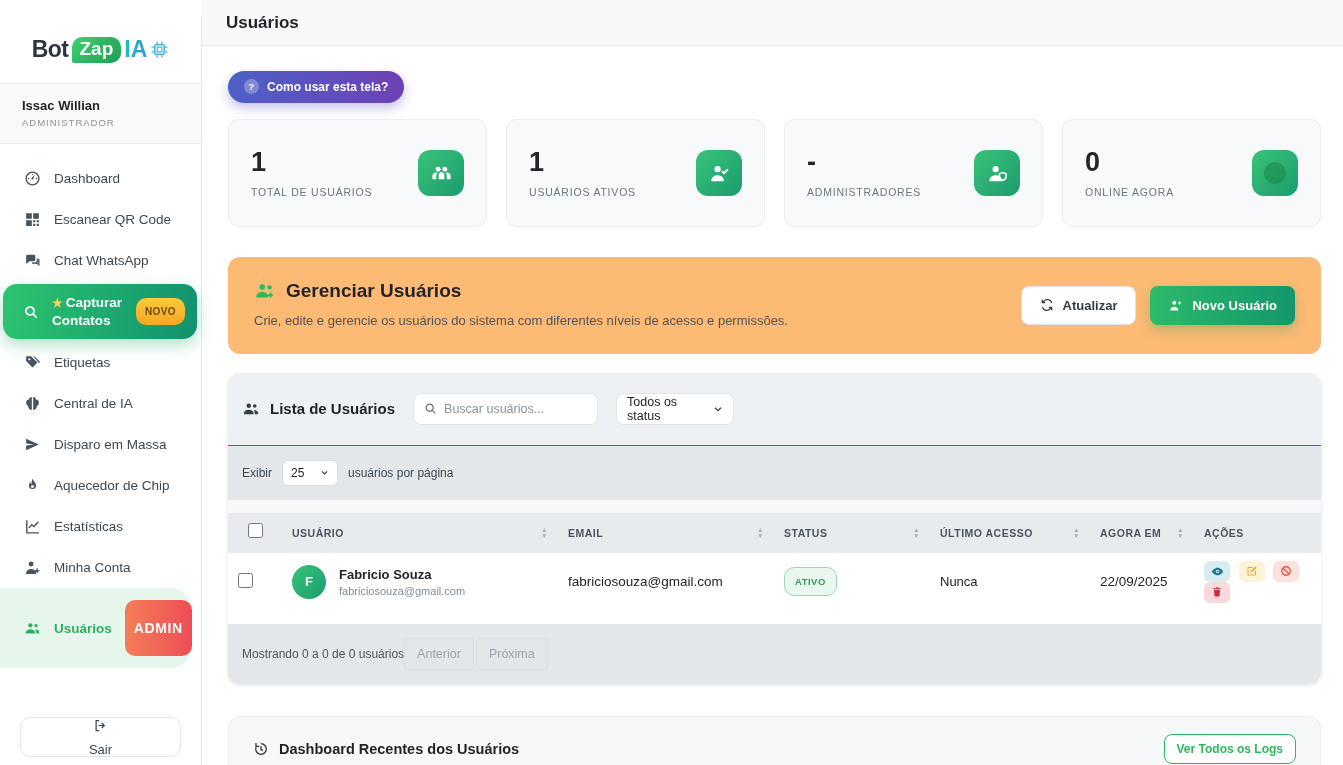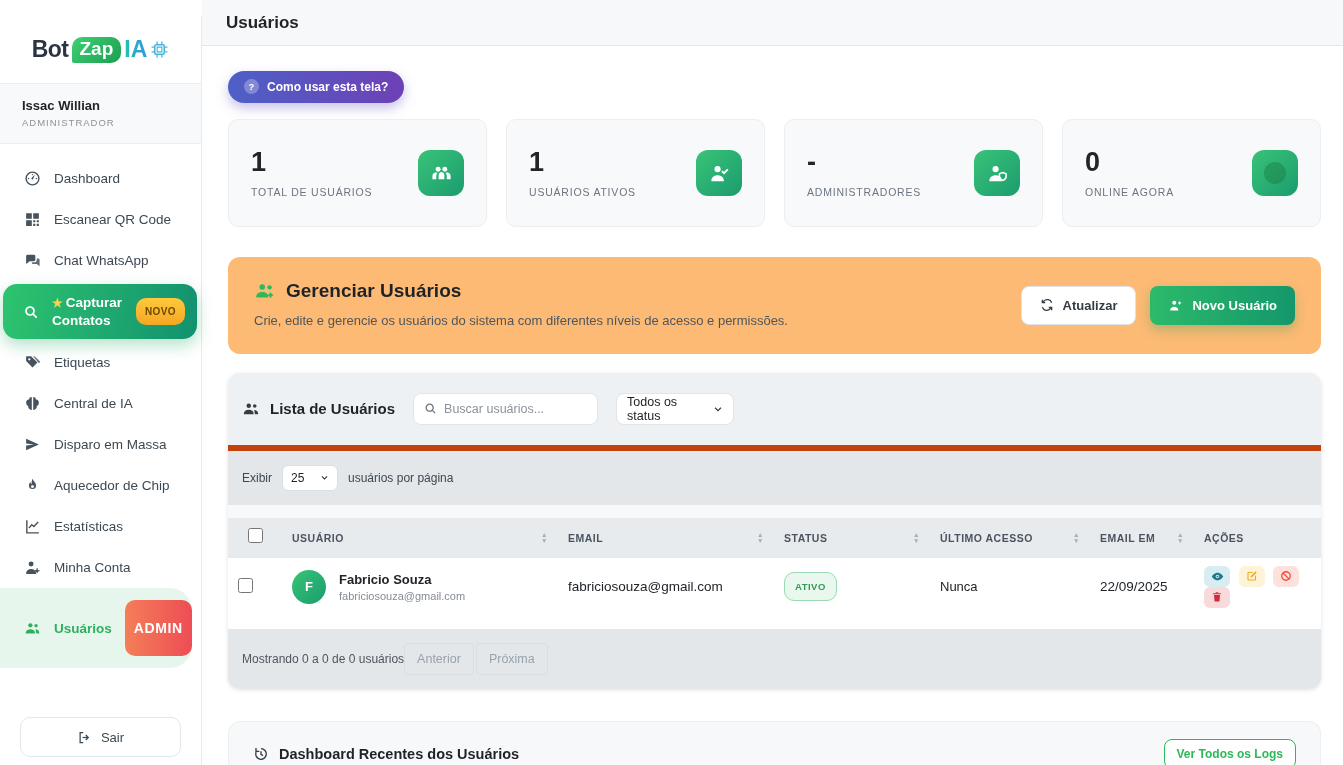--- a/index.html
+++ b/index.html
@@ -35,21 +35,21 @@
     font-size:10px; font-weight:bold; padding:8px 9px; border-radius:10px; margin-left:auto;
     letter-spacing:.4px; }
   .nav-item.active-users { background:#e7f6ed; border-radius:0 22px 22px 0; margin-right:9px;
     color:#2eb05f; font-weight:bold; }
   .nav-item.active-users .ni { color:#2eb05f; }
   .badge-admin { background:linear-gradient(90deg,#f47e58,#ee4d55); color:#fff; font-size:14px;
     font-weight:bold; padding:20px 9px; border-radius:10px; margin-left:auto; letter-spacing:.6px; }
   .logout-wrap { padding:16px 20px 24px; }
   .logout-btn { width:100%; height:40px; border:1px solid #e3e6ea; border-radius:10px; background:#fff;
     display:flex; align-items:center; justify-content:center; gap:9px; font-size:13px; color:#3c4852;
-    cursor:pointer; }
+    cursor:pointer;flex-direction:column; }
 
   
   .main { margin-left:202px; }
   .topbar { height:46px; background:#f7f8f9; border-bottom:1px solid #e3e6ea;
     display:flex; align-items:center; padding:0 24px; }
   .page-title { font-size:17px; font-weight:bold; color:#1f2327; }
   .content { padding:25px 22px 0 26px; }
 
   .help-btn { display:inline-flex; align-items:center; gap:8px; border:none; cursor:pointer;
     background:linear-gradient(90deg,#4d60c6,#6e41b6); color:#fff; font-size:12px; font-weight:bold;
@@ -90,21 +90,21 @@
   .search-box { background:#fff; border:1px solid #e1e5e9; border-radius:8px; height:32px; width:185px;
     display:flex; align-items:center; gap:7px; padding:0 10px; }
   .search-box .ni { color:#6c757d; display:flex; }
   .search-box input { border:none; outline:none; font-size:12.5px; width:100%; font-family:inherit;
     background:transparent; color:#212529; }
   .search-box input::placeholder { color:#8a939b; }
   .select-box { background:#fff; border:1px solid #e1e5e9; border-radius:8px; height:32px; width:118px;
     display:flex; align-items:center; justify-content:space-between; padding:0 10px; font-size:12.5px;
     color:#212529; cursor:pointer; }
   .chev { color:#343c44; display:flex; }
-  .perpage-row { background:#e3e7ea; border-top:6px solid #c2410c; padding:14px; display:flex;
+  .perpage-row { background:#e3e7ea; border-top:1px solid #c2410c; padding:14px; display:flex;
     align-items:center; gap:10px; font-size:12px; color:#3c4852; }
   .pp-select { background:#fff; border:1px solid #d9dee2; border-radius:6px; height:26px; width:56px;
     display:flex; align-items:center; justify-content:space-between; padding:0 8px; font-size:12px;
     color:#212529; cursor:pointer; }
   .table-gap { height:13px; background:#f6f8f9; }
   table { width:100%; border-collapse:collapse; table-layout:fixed; }
   thead tr { background:#e8ebee; height:40px; }
   th { padding:0 10px; }
   .th-inner { display:flex; align-items:center; justify-content:space-between; font-size:10.5px;
     color:#4a5460; font-weight:bold; letter-spacing:.5px; }
@@ -506,21 +506,21 @@
                 <div class="th-inner">
                   <span>ÚLTIMO ACESSO</span>
                   <span class="sort">
                     <span>▲</span>
                     <span>▼</span>
                   </span>
                 </div>
               </th>
             <th>
                 <div class="th-inner">
-                  <span>EMAIL EM</span>
+                  <span>AGORA EM</span>
                   <span class="sort">
                     <span>▲</span>
                     <span>▼</span>
                   </span>
                 </div>
               </th>
             <th>
                 <div class="th-inner">
                   <span>AÇÕES</span>
                 </div>

